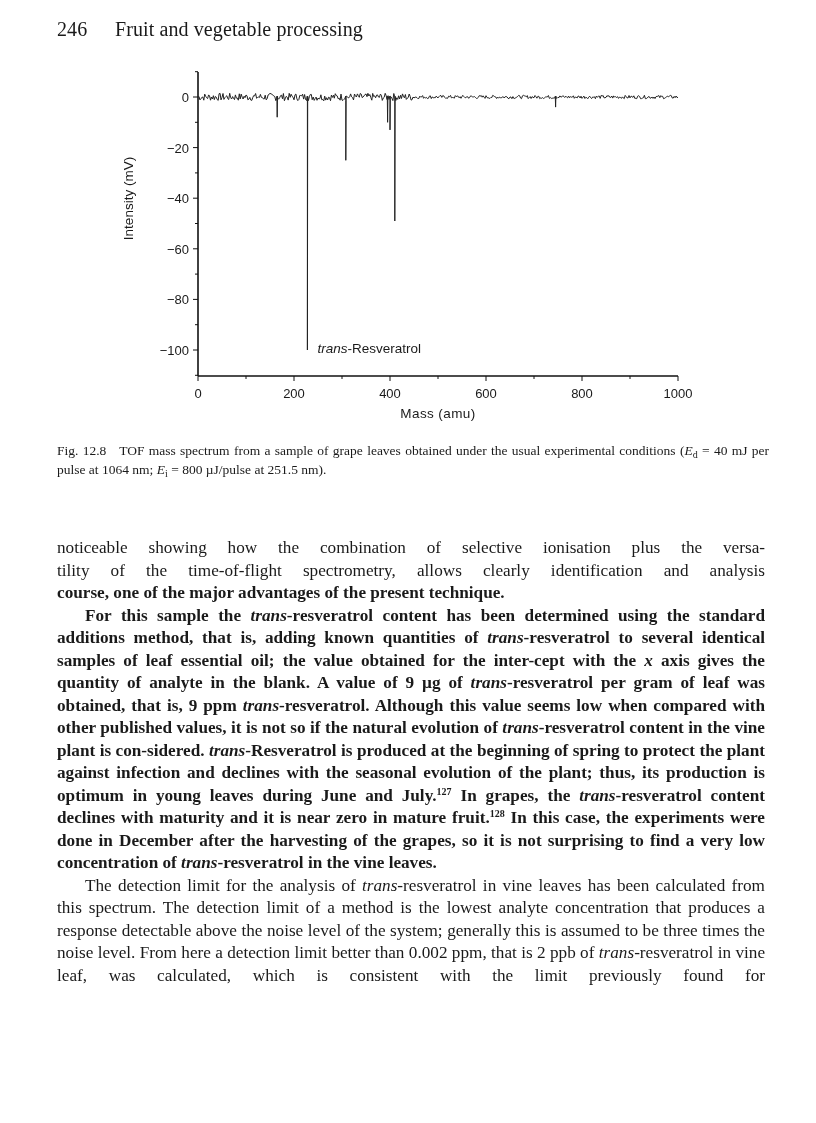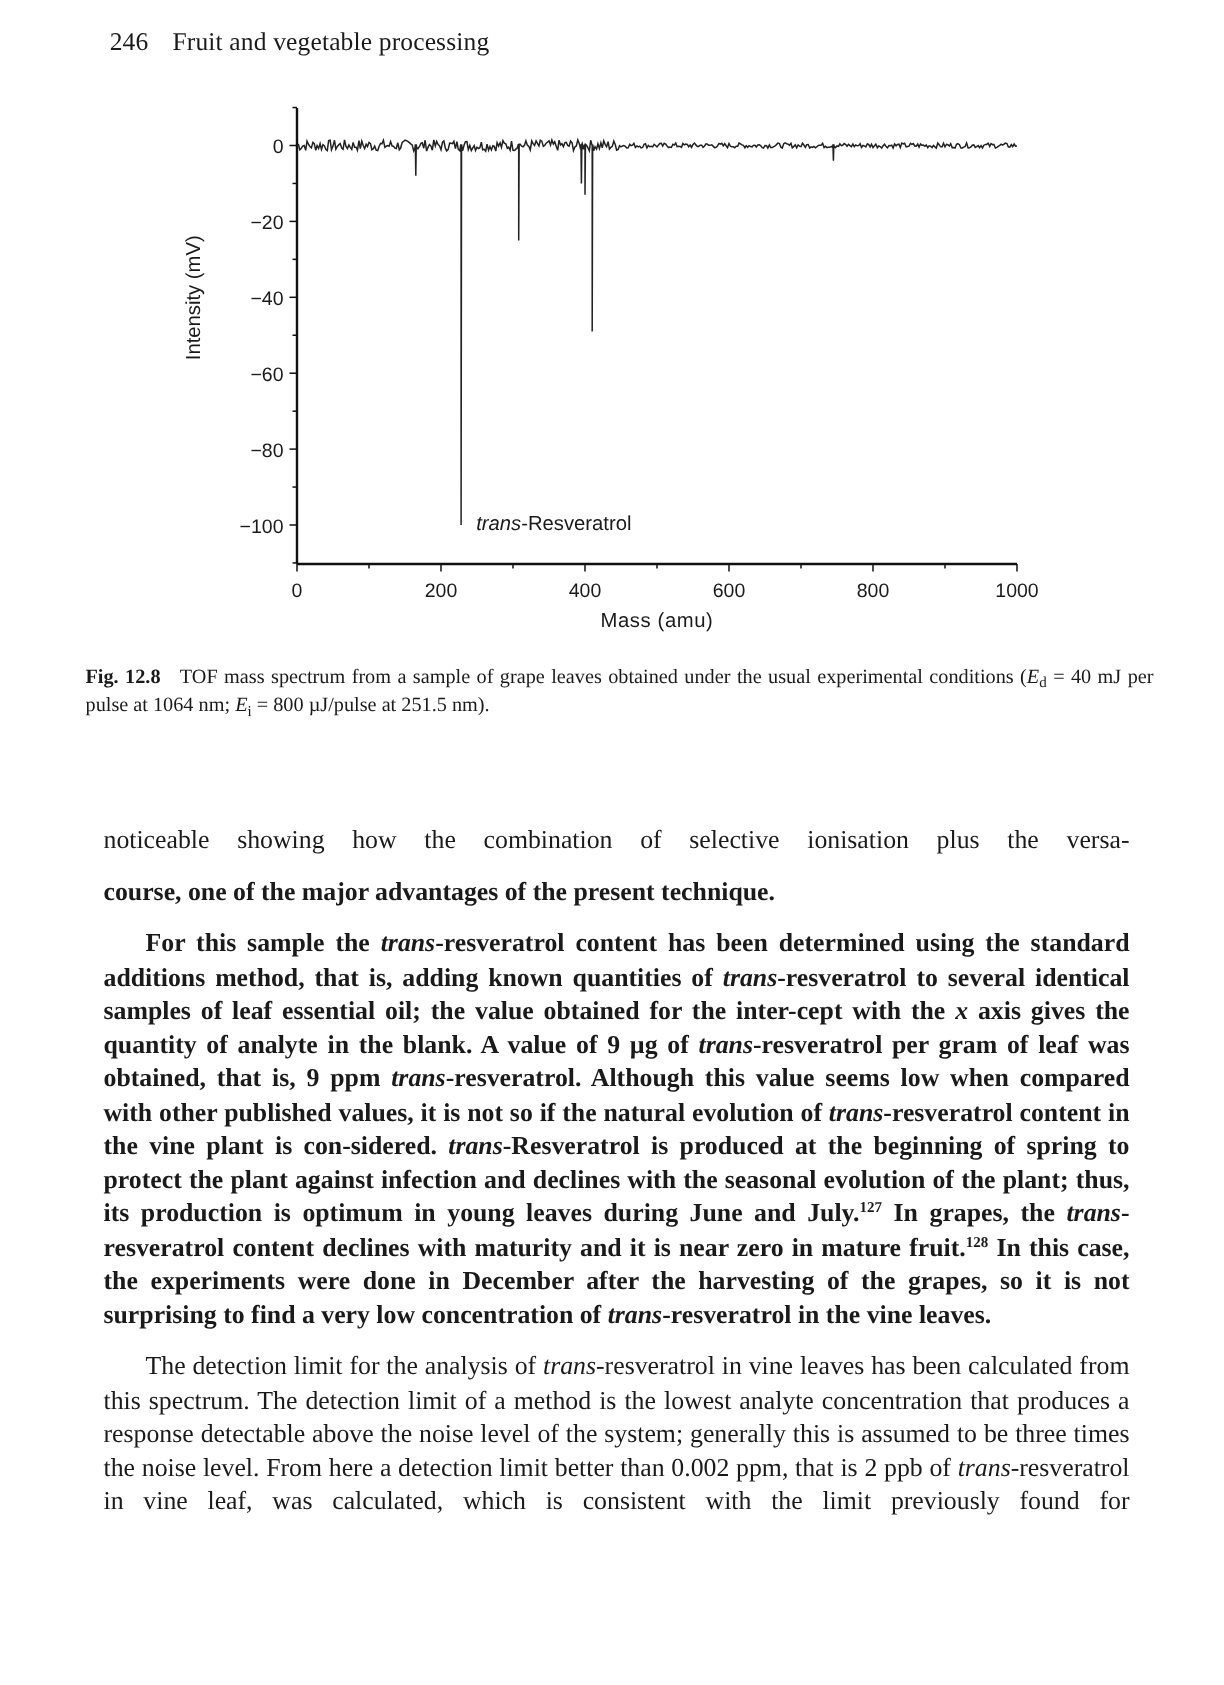--- a/index.html
+++ b/index.html
@@ -1,36 +1,36 @@
 <!DOCTYPE html>
 <html><head>
 <meta charset="utf-8">
 <style>
   html, body { margin: 0; padding: 0; background: #ffffff; }
   body {
     width: 816px; height: 1123px; position: relative; overflow: hidden;
     font-family: "Liberation Serif", "DejaVu Serif", serif; color: #1a1a1a;
   }
   .running-head {
-    position: absolute; left: 57px; top: 18px; font-size: 17px; letter-spacing: 0.1px; text-align: center;
+    position: absolute; left: 57px; top: 18px; font-size: 20px; letter-spacing: 0.1px;
   }
   .running-head .pg { display: inline-block; width: 58px; }
   .figure { position: absolute; left: 0; top: 60px; width: 816px; height: 370px; }
   .figure svg { position: absolute; left: 0; top: 0; }
   .tick-label { font-family: "Liberation Sans", "DejaVu Sans", sans-serif; font-size: 13px; fill: #1a1a1a; }
   .axis-label { font-family: "Liberation Sans", "DejaVu Sans", sans-serif; font-size: 13.5px; fill: #1a1a1a; }
   .caption {
     position: absolute; left: 57px; top: 441px; width: 712px; font-size: 13.5px; line-height: 19px;
     text-align: justify;
   }
-  .caption b { font-weight: bold; }
+  .caption b { font-weight: normal; }
   .body-text {
     position: absolute; left: 57px; top: 537px; width: 708px; font-size: 17.2px; line-height: 22.5px;
   }
-  .body-text p { margin: 12px; text-align: justify; text-align-last: justify; }
+  .body-text p { margin: 0; text-align: justify; text-align-last: justify; }
   .body-text p.last { text-align-last: left; font-weight: bold; }
   .body-text p.indent { text-indent: 28px; }
   .body-text i { font-style: italic; }
   sup { font-size: 10px; line-height: 0; vertical-align: 6px; }
   sub { font-size: 10px; line-height: 0; vertical-align: -3px; }
 </style>
 </head>
 <body>
 
 <div class="running-head">
@@ -87,16 +87,17 @@
       </g>
   </svg>
 </div>
 
 <div class="caption">
   <b>Fig. 12.8</b>&nbsp;&nbsp;&nbsp;<span>TOF mass spectrum from a sample of grape leaves obtained under the usual experimental conditions (</span><i>E</i><sub>d</sub><span> = 40 mJ per pulse at 1064 nm; </span><i>E</i><sub>i</sub><span> = 800 µJ/pulse at 251.5 nm).</span>
 </div>
 
 <div class="body-text">
   <p>noticeable showing how the combination of selective ionisation plus the versa-</p>
+  <p>tility of the time-of-flight spectrometry, allows clearly identification and analysis</p>
   <p class="last">course, one of the major advantages of the present technique.</p>
   <p class="indent last" style="text-align-last:left;"><span>For this sample the </span><i>trans</i><span>-resveratrol content has been determined using the standard additions method, that is, adding known quantities of </span><i>trans</i><span>-resveratrol to several identical samples of leaf essential oil; the value obtained for the inter-cept with the </span><i>x</i><span> axis gives the quantity of analyte in the blank. A value of 9 µg of </span><i>trans</i><span>-resveratrol per gram of leaf was obtained, that is, 9 ppm </span><i>trans</i><span>-resveratrol. Although this value seems low when compared with other published values, it is not so if the natural evolution of </span><i>trans</i><span>-resveratrol content in the vine plant is con-sidered. </span><i>trans</i><span>-Resveratrol is produced at the beginning of spring to protect the plant against infection and declines with the seasonal evolution of the plant; thus, its production is optimum in young leaves during June and July.</span><sup>127</sup><span> In grapes, the </span><i>trans</i><span>-resveratrol content declines with maturity and it is near zero in mature fruit.</span><sup>128</sup><span> In this case, the experiments were done in December after the harvesting of the grapes, so it is not surprising to find a very low concentration of </span><i>trans</i><span>-resveratrol in the vine leaves.</span></p>
   <p class="indent"><span>The detection limit for the analysis of </span><i>trans</i><span>-resveratrol in vine leaves has been calculated from this spectrum. The detection limit of a method is the lowest analyte concentration that produces a response detectable above the noise level of the system; generally this is assumed to be three times the noise level. From here a detection limit better than 0.002 ppm, that is 2 ppb of </span><i>trans</i><span>-resveratrol in vine leaf, was calculated, which is consistent with the limit previously found for</span></p>
 </div>
 
 </body></html>

